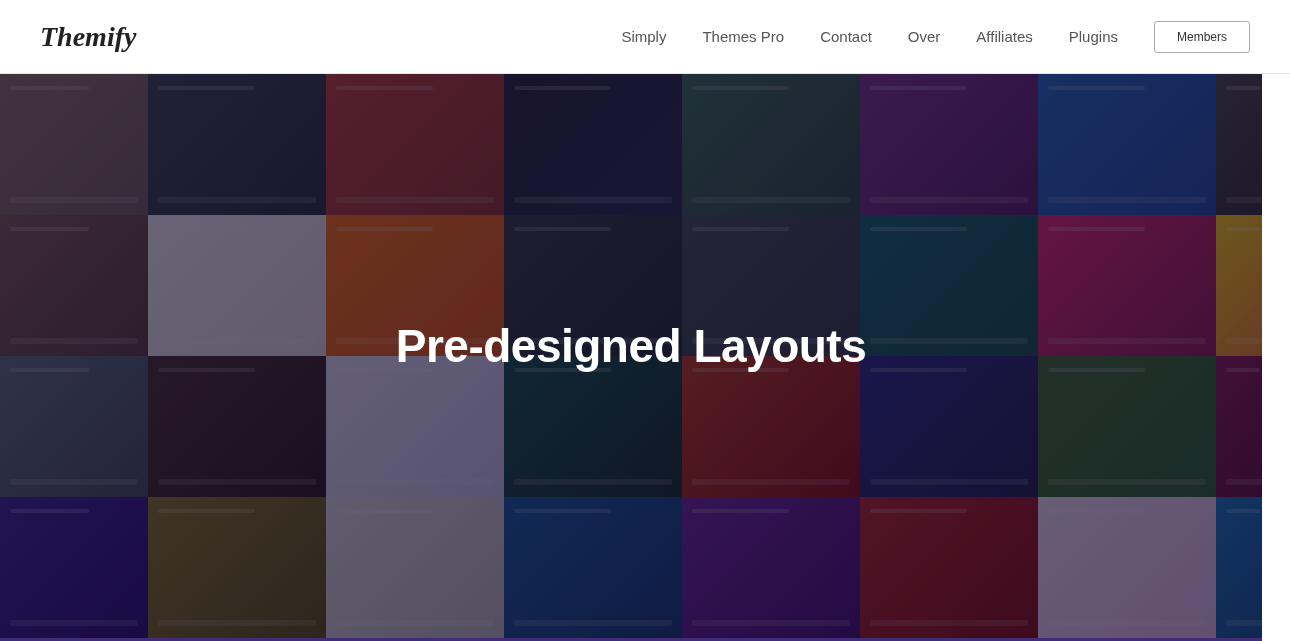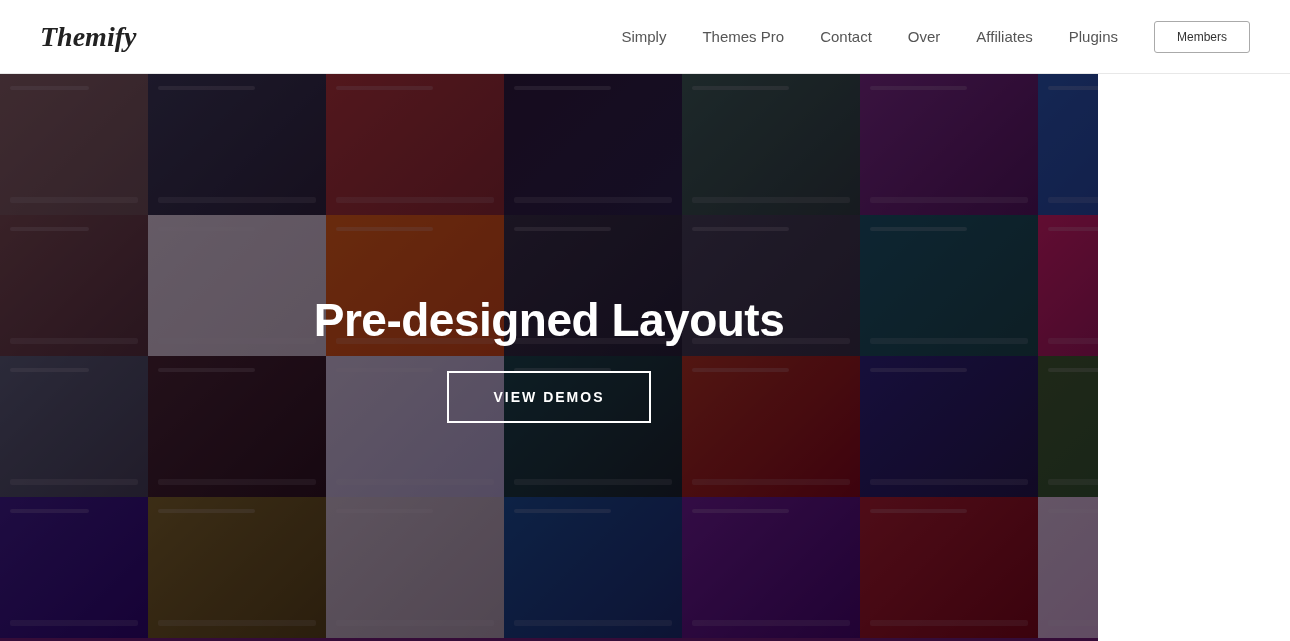--- a/index.html
+++ b/index.html
@@ -43,23 +43,23 @@
       border: 1.5px solid #aaa;
       padding: 8px 22px;
       border-radius: 3px;
       cursor: pointer;
       background: #fff;
     }
 
     
     .hero {
       position: relative;
-      width: 1098px;
+      width: 1262px;
       height: 567px;
-      background: #701a75;
+      background: #8b5cf6;
       overflow: hidden;
       display: flex;
       align-items: center;
       justify-content: center;
     }
 
     
     .mosaic {
       position: absolute;
       top: 0; left: 0;
@@ -219,16 +219,15 @@
     <div class="mosaic-cell c29"></div>
     <div class="mosaic-cell c30"></div>
     <div class="mosaic-cell c31"></div>
     <div class="mosaic-cell c32"></div>
   </div>
 
   <div class="hero-overlay"></div>
 
   <div class="hero-content">
     <h1 class="hero-title">Pre-designed Layouts</h1>
-    <button class="hero-btn">VIEW DEMOS</button>
   </div>
 
 </section>
 
 </body></html>

